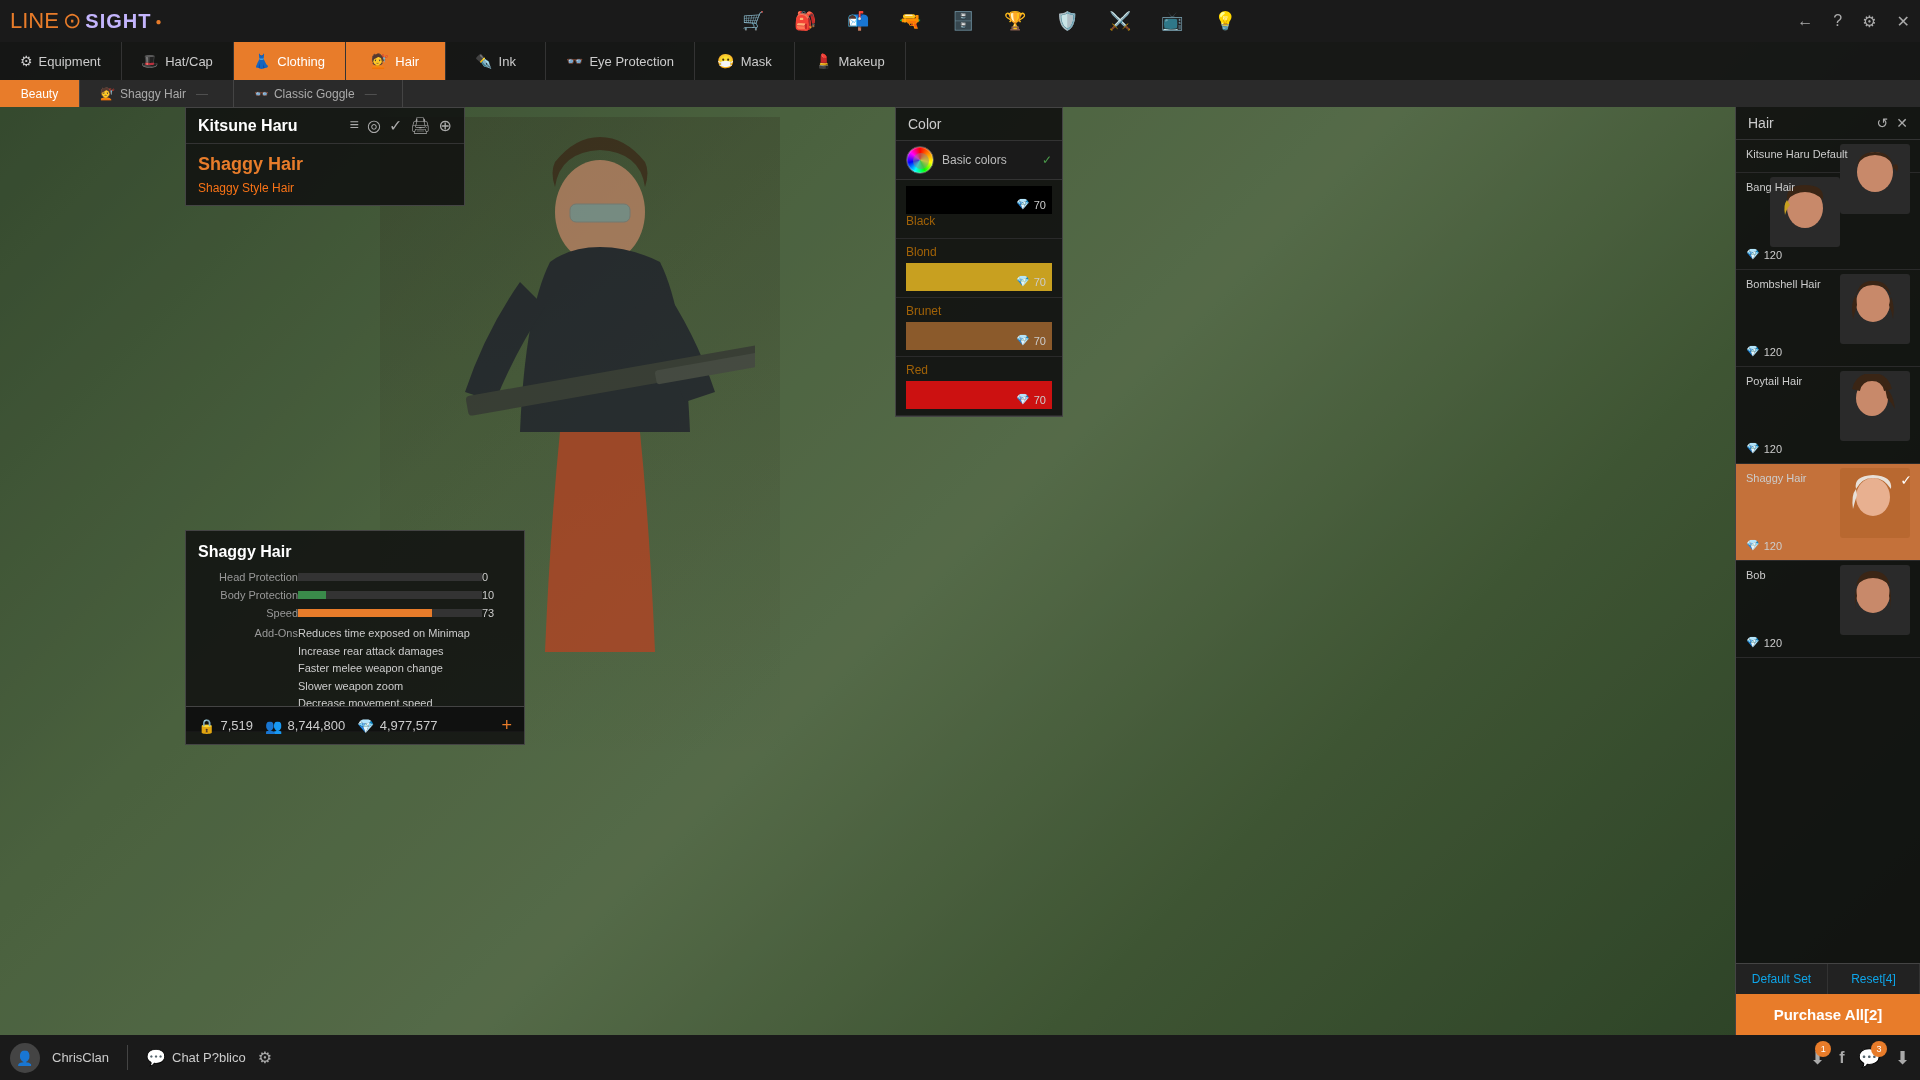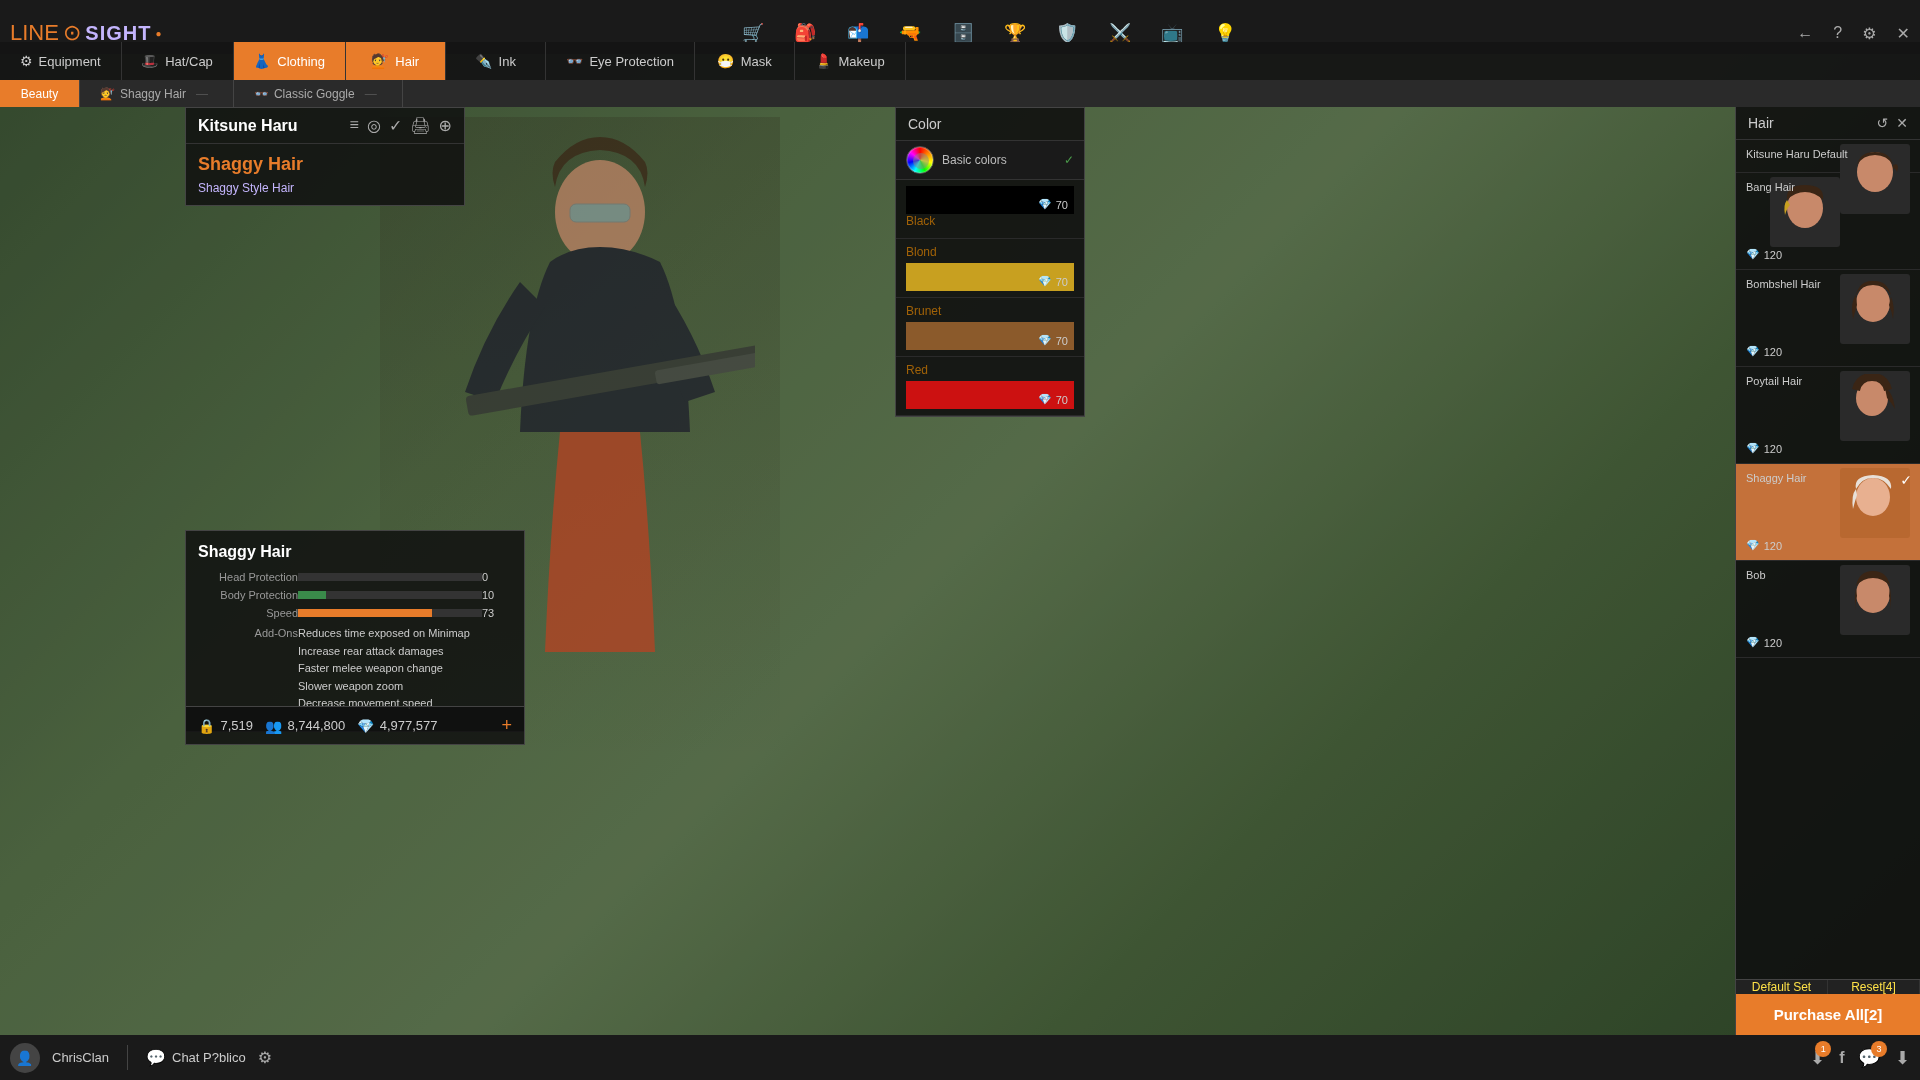--- a/index.html
+++ b/index.html
@@ -16,21 +16,20 @@
     
     #titlebar {
       width: 100%;
       height: 42px;
       background: #1a1a1a;
       display: flex;
       align-items: center;
       padding: 0 10px;
       position: relative;
       z-index: 10;
-      margin-top: 12px;
     }
     #logo {
       display: flex;
       align-items: center;
       gap: 4px;
       margin-right: 20px;
     }
     .titlebar-nav {
       display: flex;
       align-items: center;
@@ -159,21 +158,21 @@
 
     #item-name-display {
       padding: 10px 12px 4px;
       font-size: 18px;
       color: #e87c2a;
       font-weight: bold;
     }
     #item-desc {
       padding: 2px 12px 10px;
       font-size: 12px;
-      color: #c4b5fd;
+      color: #f97316;
     }
 
     
     #stats-panel {
       position: absolute;
       top: 530px;
       left: 185px;
       width: 340px;
       background: rgba(15,15,15,0.85);
       z-index: 15;
@@ -258,21 +257,21 @@
       font-size: 18px;
       cursor: pointer;
       margin-left: auto;
     }
 
     
     #color-panel {
       position: absolute;
       top: 107px;
       left: 895px;
-      width: 190px;
+      width: 168px;
       background: rgba(15,15,15,0.9);
       z-index: 15;
       border: 1px solid #444;
     }
     #color-title {
       padding: 8px 12px;
       font-size: 14px;
       color: #ccc;
       border-bottom: 1px solid #333;
     }
@@ -380,24 +379,25 @@
       background: rgba(15,15,15,0.95);
       z-index: 20;
       border-top: 1px solid #444;
       border-left: 1px solid #444;
     }
     #hair-action-btns {
       display: flex;
     }
     .hair-action-btn {
       flex: 1;
+      padding: 8px;
       text-align: center;
       font-size: 12px;
       cursor: pointer;
-      color: #fde047;
+      color: #0ea5e9;
       background: #222;
       border-right: 1px solid #333;
     }
     #purchase-btn {
       width: 100%;
       padding: 12px;
       background: #e87c2a;
       color: #fff;
       font-size: 15px;
       font-weight: bold;

